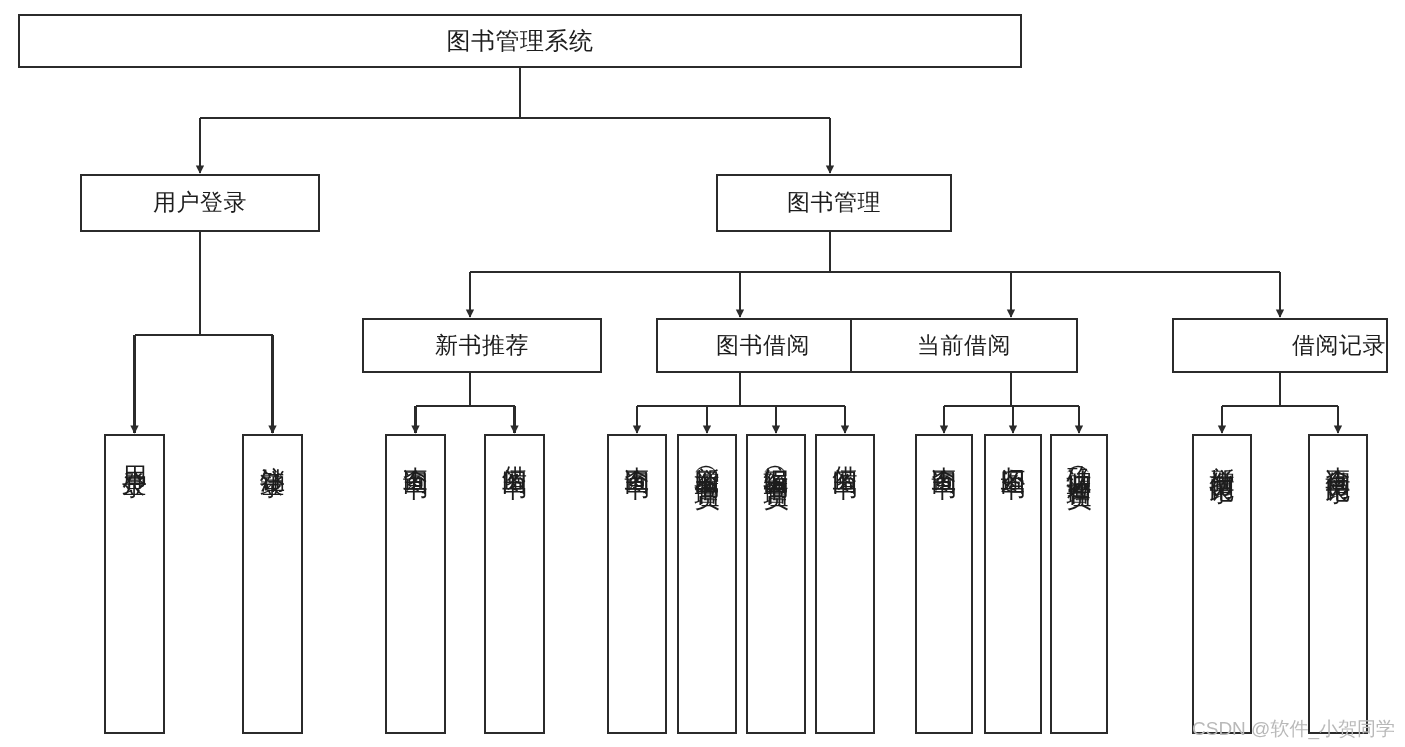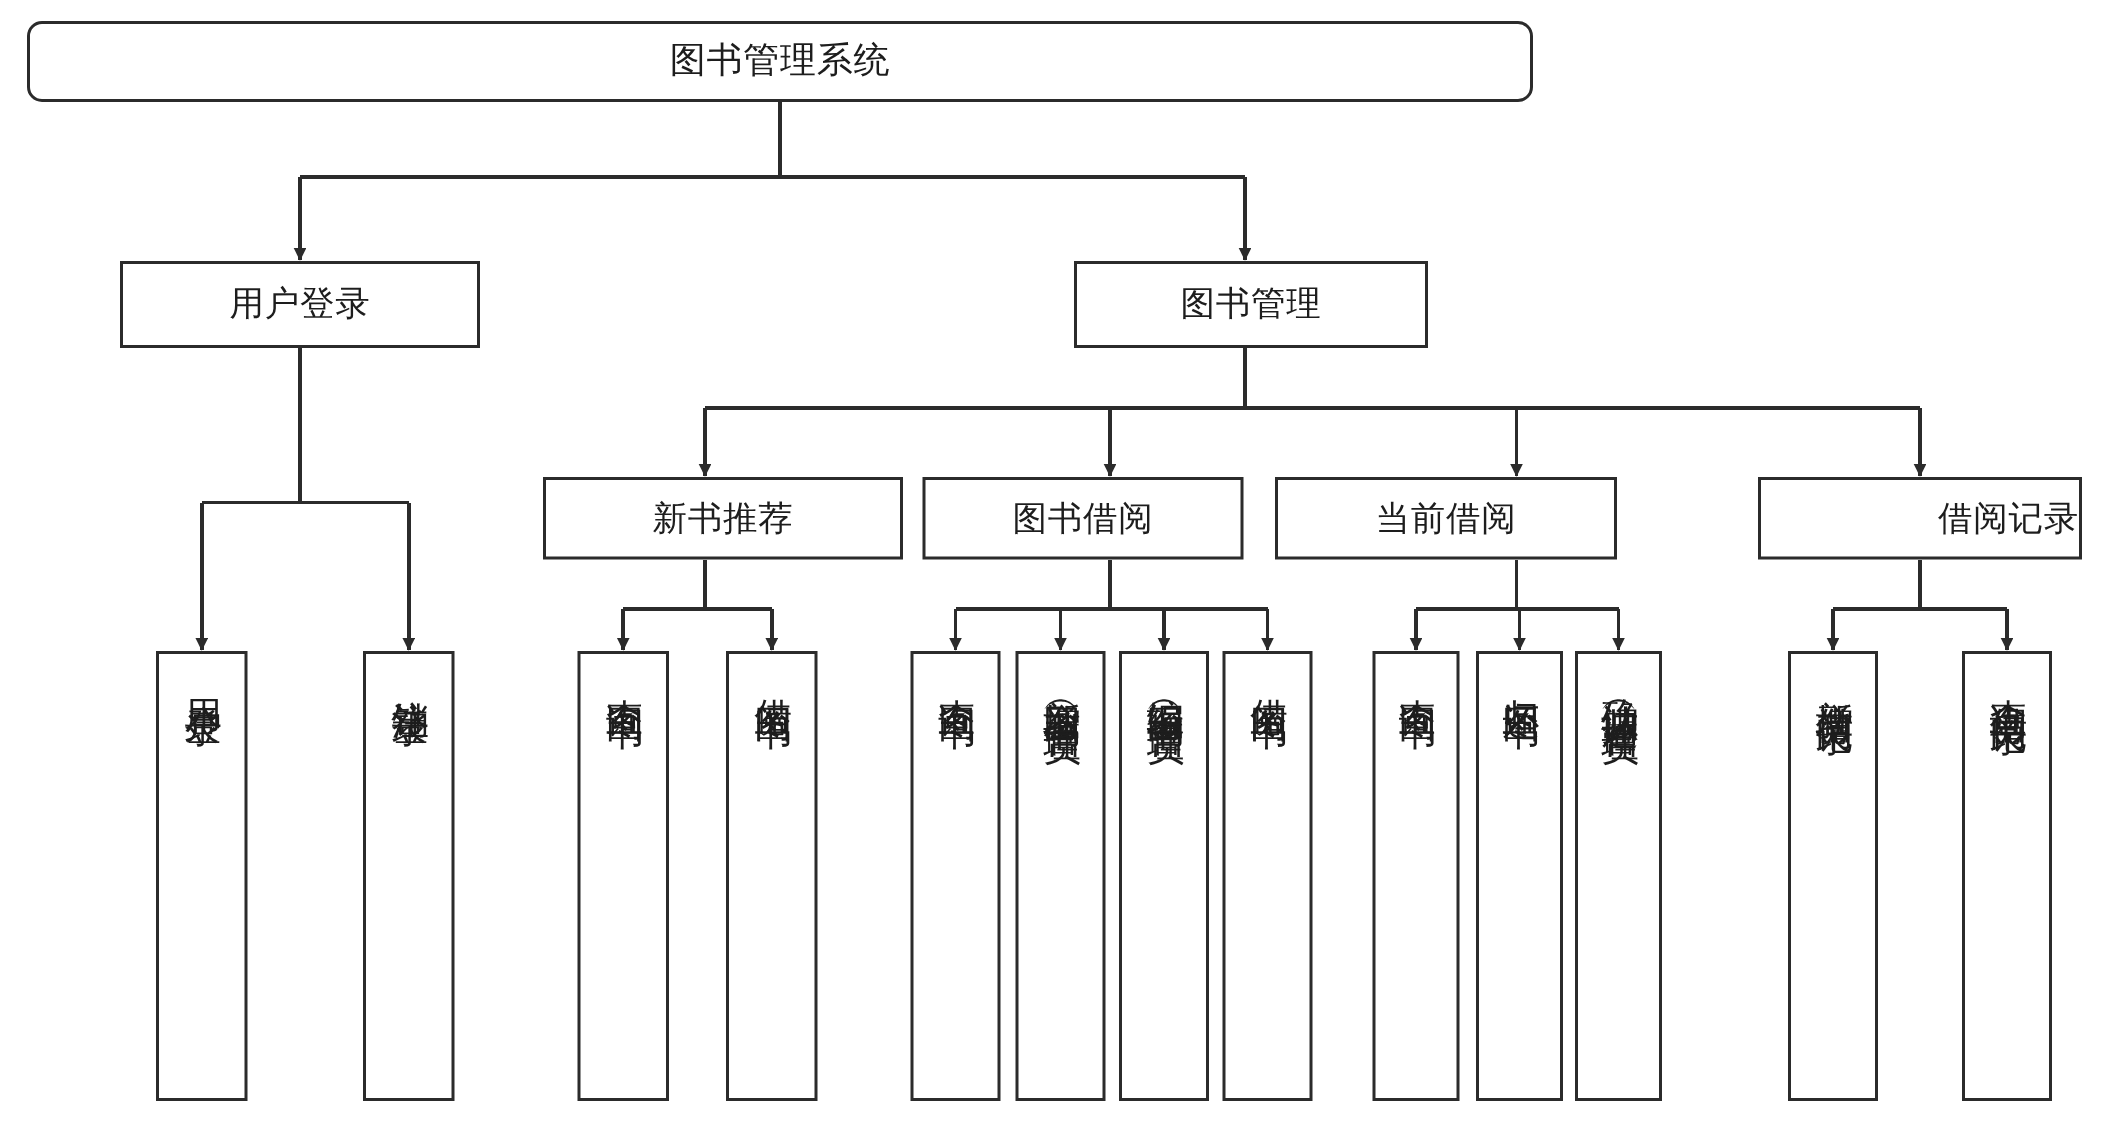--- a/index.html
+++ b/index.html
@@ -108,33 +108,33 @@
         <line x1="1013" y1="406" x2="1013" y2="433" stroke="#2b2b2b" stroke-width="2.4" shape-rendering="crispEdges" marker-end="url(#arrowhead)"></line>
         <line x1="1079" y1="406" x2="1079" y2="433" stroke="#2b2b2b" stroke-width="2.4" shape-rendering="crispEdges" marker-end="url(#arrowhead)"></line>
         <line x1="1280" y1="373" x2="1280" y2="406" stroke="#2b2b2b" stroke-width="2.4" shape-rendering="crispEdges"></line>
         <line x1="1222" y1="406" x2="1338" y2="406" stroke="#2b2b2b" stroke-width="2.4" shape-rendering="crispEdges"></line>
         <line x1="1222" y1="406" x2="1222" y2="433" stroke="#2b2b2b" stroke-width="2.4" shape-rendering="crispEdges" marker-end="url(#arrowhead)"></line>
         <line x1="1338" y1="406" x2="1338" y2="433" stroke="#2b2b2b" stroke-width="2.4" shape-rendering="crispEdges" marker-end="url(#arrowhead)"></line>
       </g>
   </svg>
 
   <div id="node-layer">
-      <div class="node-box horizontal root" style="left: 18px; top: 14px; width: 1004px; height: 54px; border-radius: 10px;">
+      <div class="node-box horizontal root" style="left: 18px; top: 14px; width: 1004px; height: 54px;">
         <div class="node-label">图书管理系统</div>
       </div>
       <div class="node-box horizontal" style="left: 80px; top: 174px; width: 240px; height: 58px;">
         <div class="node-label">用户登录</div>
       </div>
       <div class="node-box horizontal" style="left: 716px; top: 174px; width: 236px; height: 58px;">
         <div class="node-label">图书管理</div>
       </div>
       <div class="node-box horizontal" style="left: 362px; top: 318px; width: 240px; height: 55px;">
         <div class="node-label">新书推荐</div>
       </div>
-      <div class="node-box horizontal" style="left: 615px; top: 318px; width: 214px; height: 55px;">
+      <div class="node-box horizontal" style="left: 656px; top: 318px; width: 214px; height: 55px;">
         <div class="node-label">图书借阅</div>
       </div>
       <div class="node-box horizontal" style="left: 850px; top: 318px; width: 228px; height: 55px;">
         <div class="node-label">当前借阅</div>
       </div>
       <div class="node-box horizontal" style="left: 1172px; top: 318px; width: 216px; height: 55px; justify-content: flex-end;">
         <div class="node-label">借阅记录</div>
       </div>
       <div class="node-box vertical" style="left: 104px; top: 434px; width: 61px; height: 300px;">
         <div class="node-label">用户登录</div>
@@ -170,13 +170,14 @@
         <div class="node-label">确认归还（管理员）</div>
       </div>
       <div class="node-box vertical" style="left: 1192px; top: 434px; width: 60px; height: 300px;">
         <div class="node-label">新增借阅记录</div>
       </div>
       <div class="node-box vertical" style="left: 1308px; top: 434px; width: 60px; height: 300px;">
         <div class="node-label">查询借阅记录</div>
       </div>
     </div>
 
+  <div class="watermark" style="left: 1192px; top: 716px; color: rgb(185, 185, 185);">CSDN @软件_小贺同学</div>
 </div>
 
 </body></html>

